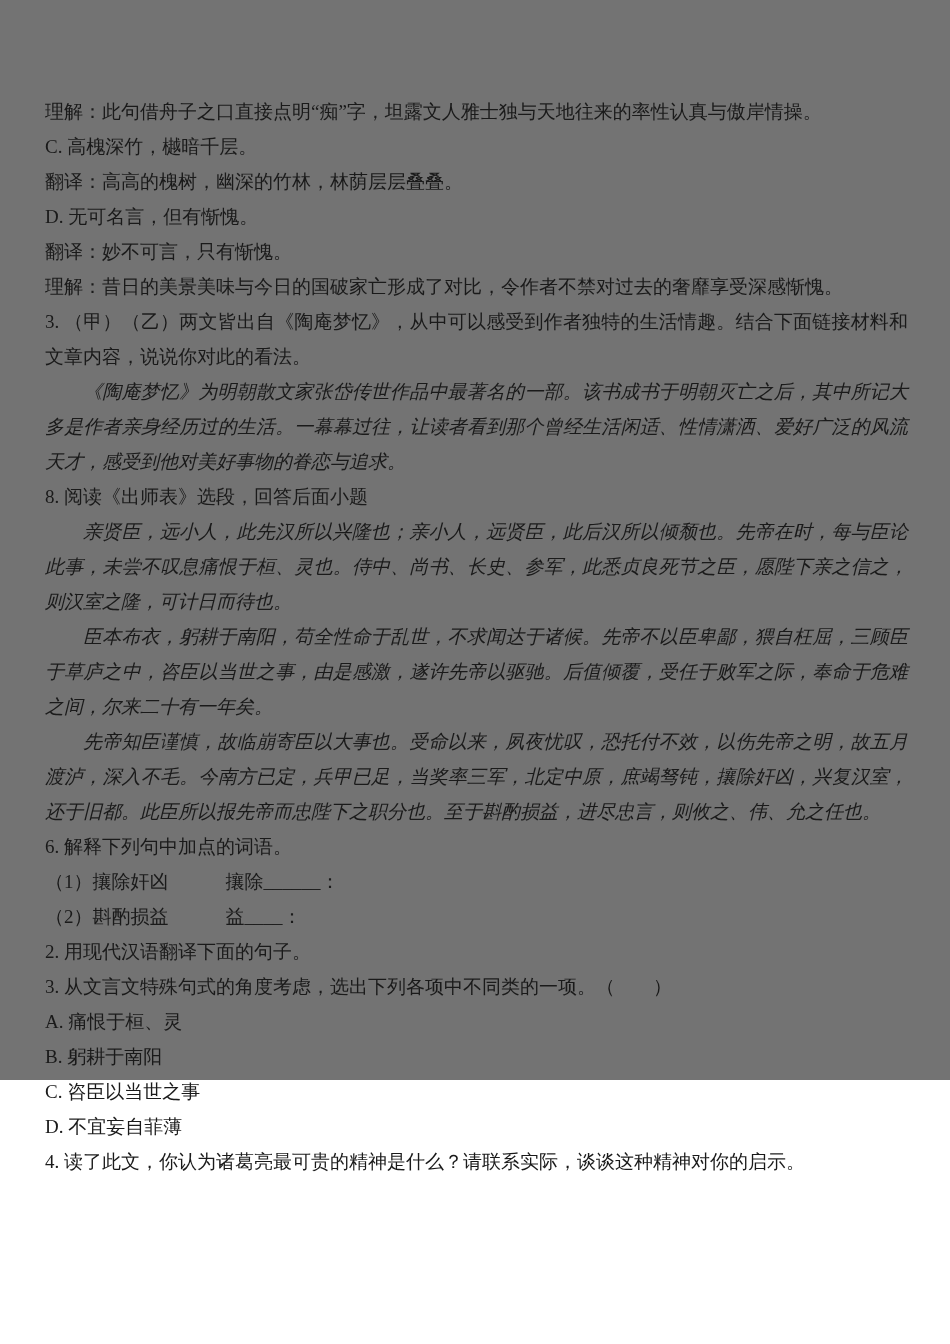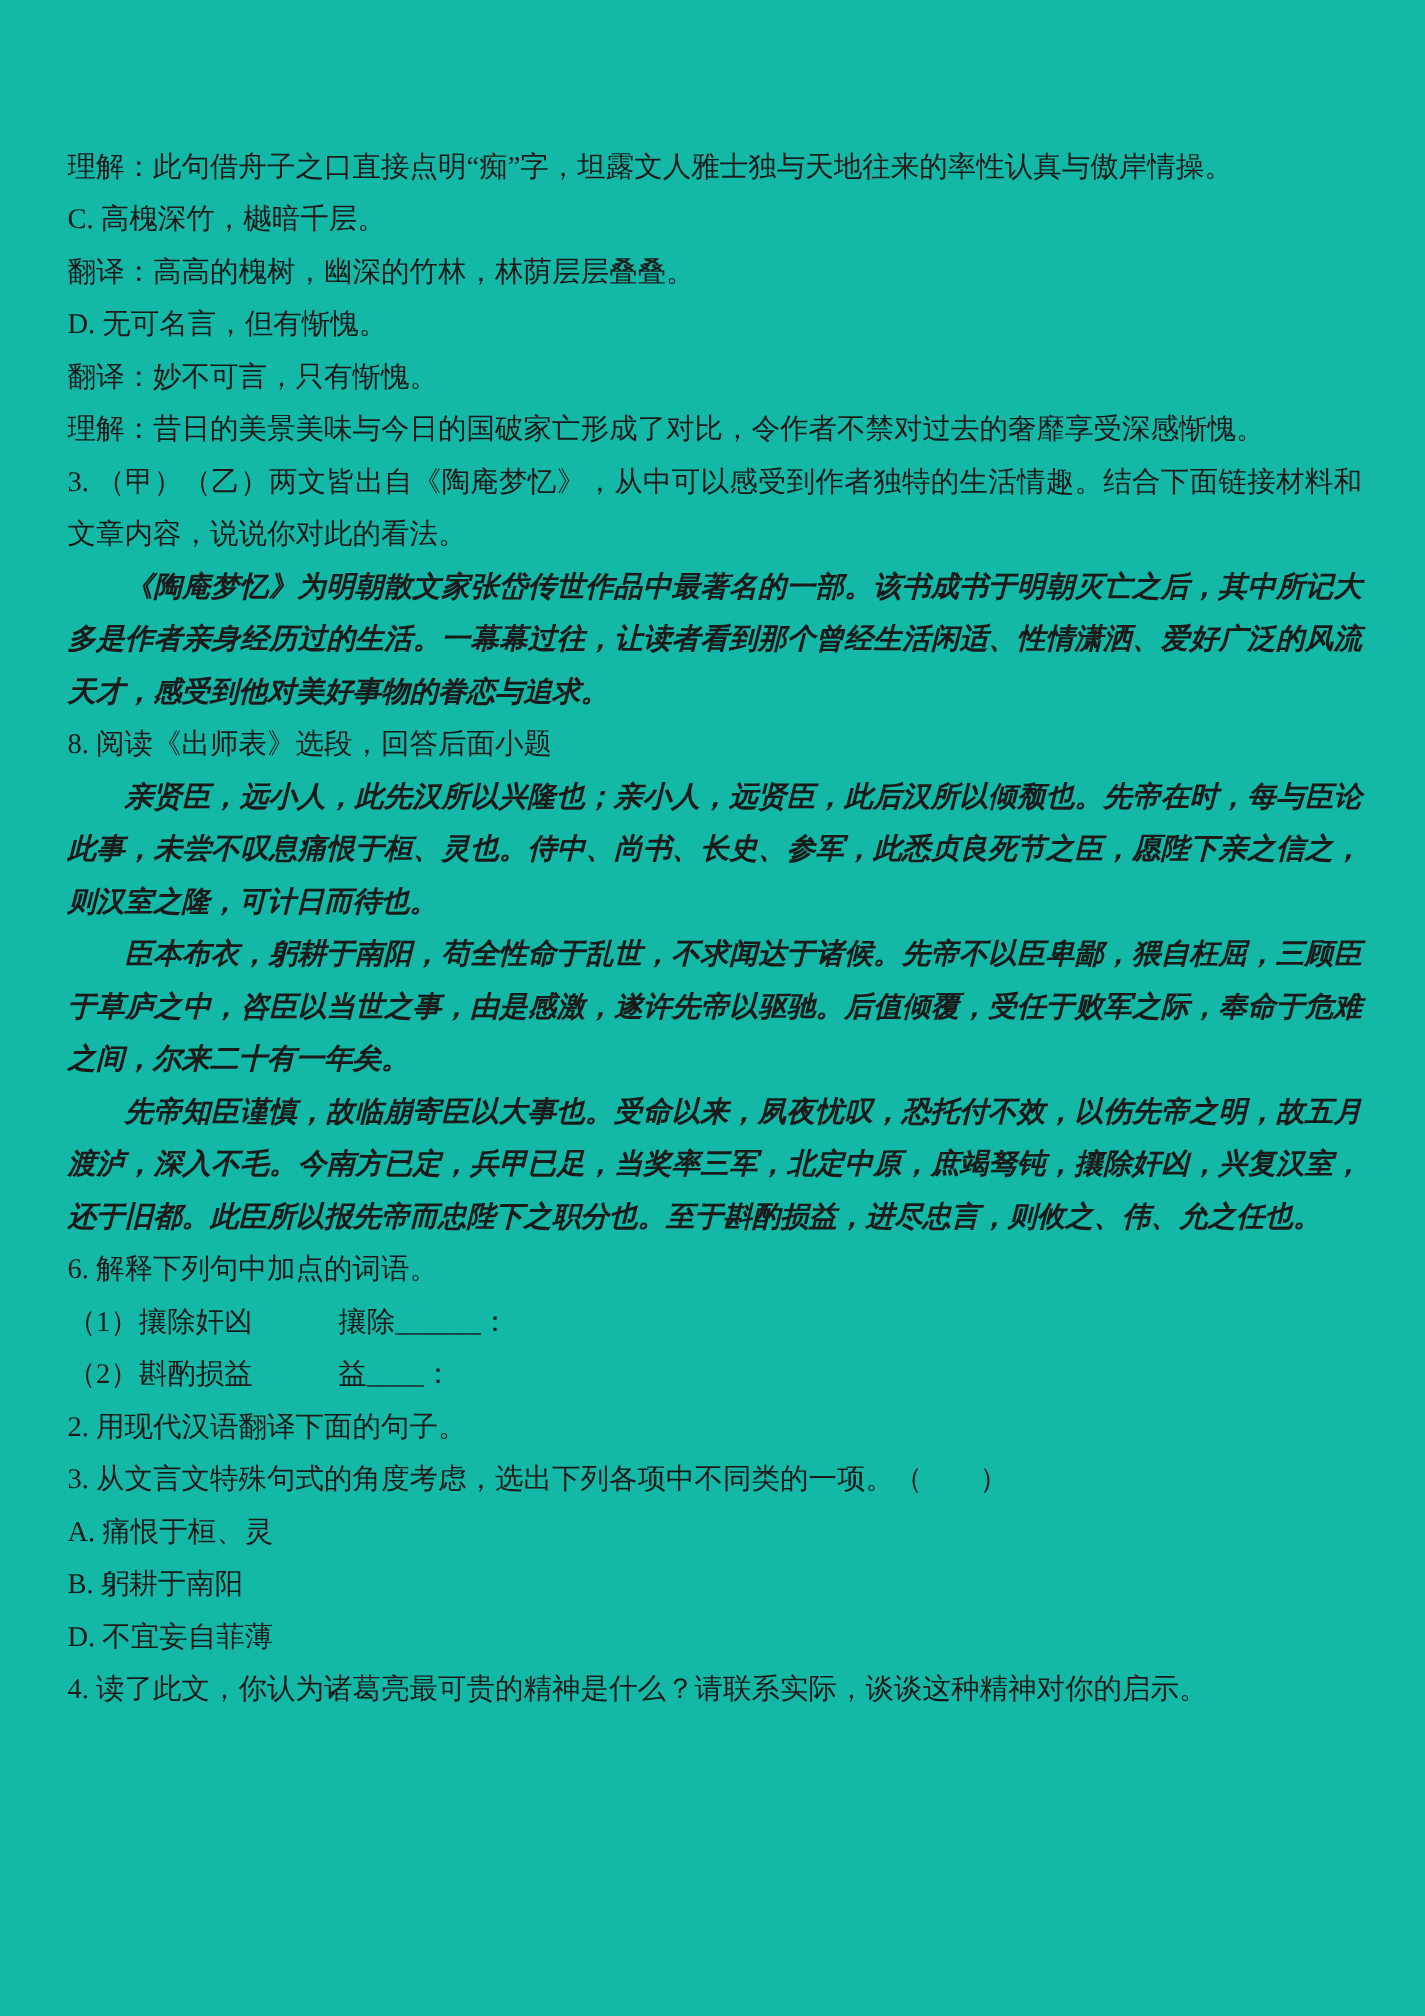--- a/index.html
+++ b/index.html
@@ -8,44 +8,43 @@
     background: #ffffff;
   }
   body {
     width: 950px;
     height: 1344px;
     overflow: hidden;
   }
   .page {
     box-sizing: border-box;
     width: 950px;
-    height: 1344px;
+    height: 1080px;
     padding: 94px 42px 0 45px;
-    background: #14b8a6;
+    background: #737373;
     color: #1a1a1a;
   }
   p {
     margin: 0;
     padding: 0;
     font-size: 19px;
     line-height: 35px;
     text-align: justify;
     color: #1a1a1a;
   }
   .song {
     font-family: "Liberation Serif", "DejaVu Serif", serif;
     font-style: normal;
   }
   .kai {
     font-family: "DejaVu Serif", "Liberation Serif", serif;
     font-style: italic;
   }
   .indent {
     text-indent: 2em;
-    font-weight: bold;
   }
 </style>
 </head>
 <body>
 
 <div class="page">
 
   <p class="song">理解：此句借舟子之口直接点明“痴”字，坦露文人雅士独与天地往来的率性认真与傲岸情操。</p>
   <p class="song">C. 高槐深竹，樾暗千层。</p>
   <p class="song">翻译：高高的槐树，幽深的竹林，林荫层层叠叠。</p>
@@ -60,16 +59,17 @@
   <p class="kai indent">臣本布衣，躬耕于南阳，苟全性命于乱世，不求闻达于诸候。先帝不以臣卑鄙，猥自枉屈，三顾臣于草庐之中，咨臣以当世之事，由是感激，遂许先帝以驱驰。后值倾覆，受任于败军之际，奉命于危难之间，尔来二十有一年矣。</p>
   <p class="kai indent">先帝知臣谨慎，故临崩寄臣以大事也。受命以来，夙夜忧叹，恐托付不效，以伤先帝之明，故五月渡泸，深入不毛。今南方已定，兵甲已足，当奖率三军，北定中原，庶竭驽钝，攘除奸凶，兴复汉室，还于旧都。此臣所以报先帝而忠陛下之职分也。至于斟酌损益，进尽忠言，则攸之、伟、允之任也。</p>
 
   <p class="song">6. 解释下列句中加点的词语。</p>
   <p class="song">（1）攘除奸凶　　　攘除______：</p>
   <p class="song">（2）斟酌损益　　　益____：</p>
   <p class="song">2. 用现代汉语翻译下面的句子。</p>
   <p class="song">3. 从文言文特殊句式的角度考虑，选出下列各项中不同类的一项。（　　）</p>
   <p class="song">A. 痛恨于桓、灵</p>
   <p class="song">B. 躬耕于南阳</p>
+  <p class="song">C. 咨臣以当世之事</p>
   <p class="song">D. 不宜妄自菲薄</p>
   <p class="song">4. 读了此文，你认为诸葛亮最可贵的精神是什么？请联系实际，谈谈这种精神对你的启示。</p>
 
 </div>
 
 </body></html>

